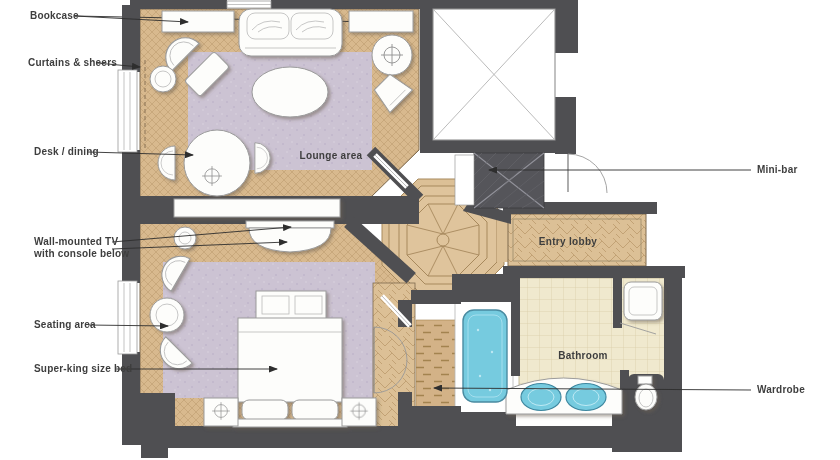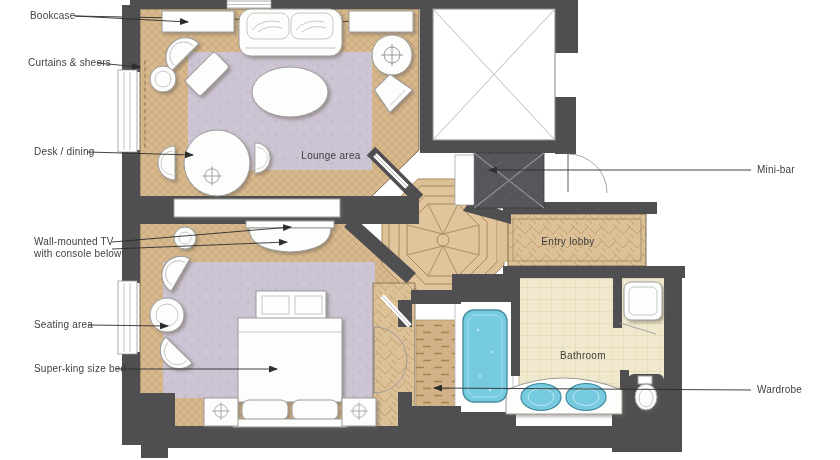--- a/index.html
+++ b/index.html
@@ -1,17 +1,17 @@
 <!DOCTYPE html>
 <html><head>
 <meta charset="utf-8">
 <style>
   html,body{margin:0;padding:0;background:#ffffff;}
   .stage{position:relative;width:840px;height:460px;background:#ffffff;overflow:hidden;
-         font-family:"Liberation Sans",sans-serif;}
+         font-family:"Liberation Sans",sans-serif;font-weight:bold;}
   svg{position:absolute;left:0;top:0;}
   text{font-family:"Liberation Sans",sans-serif;fill:#3e3e3e;}
   .callout{font-size:10px;letter-spacing:.2px;}
   .roomlabel{font-size:10px;letter-spacing:.3px;}
   .leader{stroke:#2e2e2e;stroke-width:.9;fill:none;}
   .wall{fill:#4f4f52;}
   .win{fill:#ffffff;stroke:#9a9a9a;stroke-width:.8;}
   .furn{fill:#fdfdfb;stroke:#9b9b9b;stroke-width:1;}
   .furnline{fill:none;stroke:#b9b9b9;stroke-width:.8;}
   .arc{fill:none;stroke:#9a9a9a;stroke-width:.9;}

